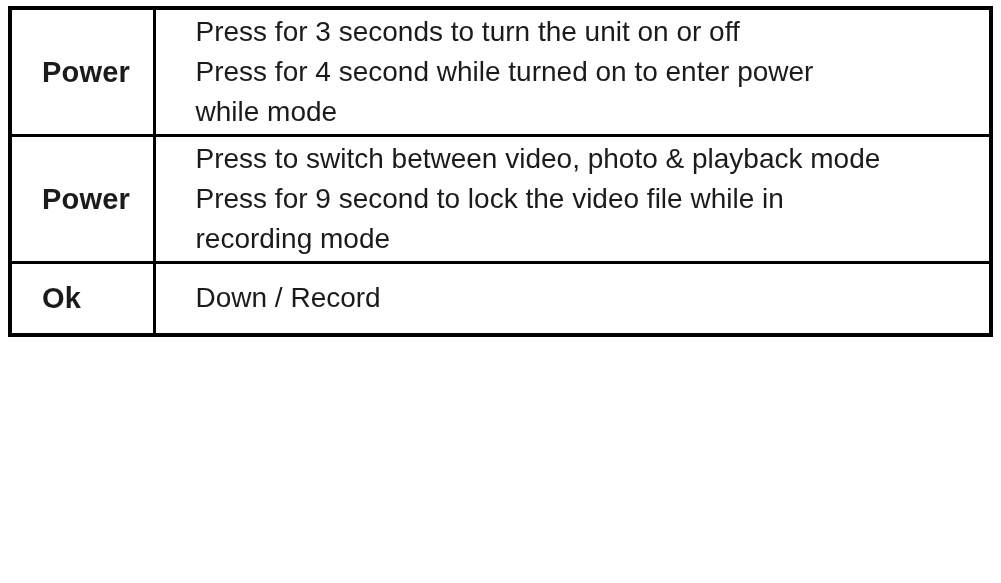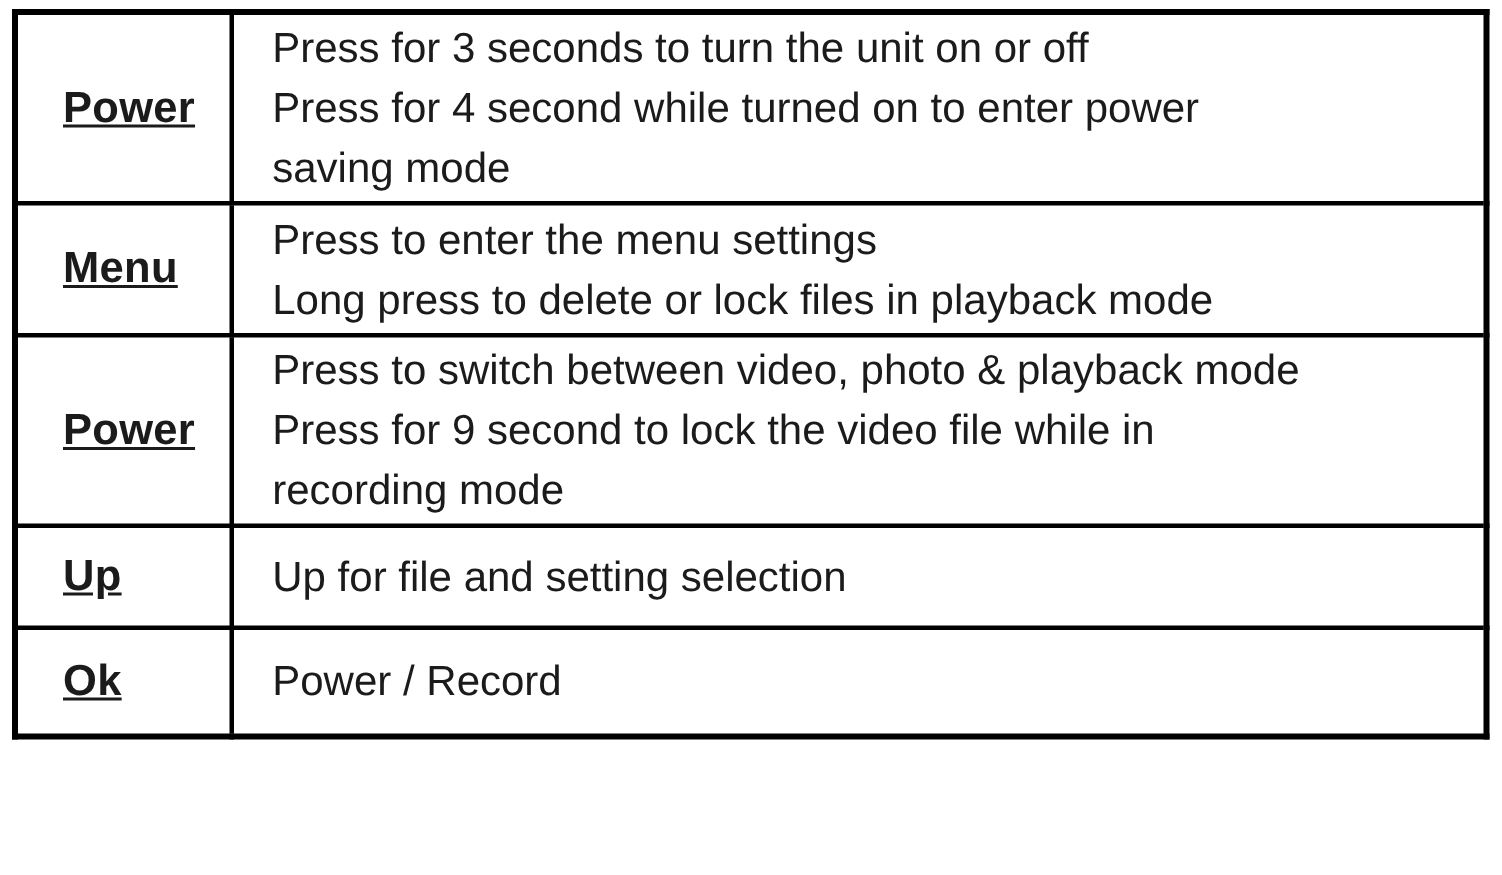--- a/index.html
+++ b/index.html
@@ -28,24 +28,23 @@
     border: 3px solid #000000;
     vertical-align: middle;
     background: #ffffff;
   }
   table.btn-table th {
     text-align: left;
     padding: 0 0 0 30px;
     font-size: 29px;
     font-weight: bold;
     letter-spacing: 0.2px;
-    text-decoration: underline;
   }
   table.btn-table td {
-    padding: 2px 6px 2px 26px;
+    padding: 2px 6px 2px 40px;
     font-size: 28px;
     font-weight: normal;
   }
   .line {
     line-height: 40px;
     white-space: nowrap;
   }
   
   .row-0 { height: 122px; }
   .row-1 { height: 88px;  }
@@ -61,44 +60,31 @@
   <colgroup>
     <col class="c-label">
     <col class="c-desc">
   </colgroup>
   <tbody>
       <tr class="row row-0">
         <th>Power</th>
         <td>
           <div class="line">Press for 3 seconds to turn the unit on or off</div>
           <div class="line">Press for 4 second while turned on to enter power</div>
-          <div class="line">saving mode</div>
-        </td>
-      </tr>
-      <tr class="row row-1">
-        <th>Menu</th>
-        <td>
-          <div class="line">Press to enter the menu settings</div>
-          <div class="line">Long press to delete or lock files in playback mode</div>
+          <div class="line">while mode</div>
         </td>
       </tr>
       <tr class="row row-2">
         <th>Power</th>
         <td>
           <div class="line">Press to switch between video, photo &amp; playback mode</div>
           <div class="line">Press for 9 second to lock the video file while in</div>
           <div class="line">recording mode</div>
         </td>
       </tr>
-      <tr class="row row-3">
-        <th>Up</th>
-        <td>
-          <div class="line">Up for file and setting selection</div>
-        </td>
-      </tr>
       <tr class="row row-5">
         <th>Ok</th>
         <td>
-          <div class="line">Power / Record</div>
+          <div class="line">Down / Record</div>
         </td>
       </tr>
     </tbody>
 </table>
 
 </body></html>

